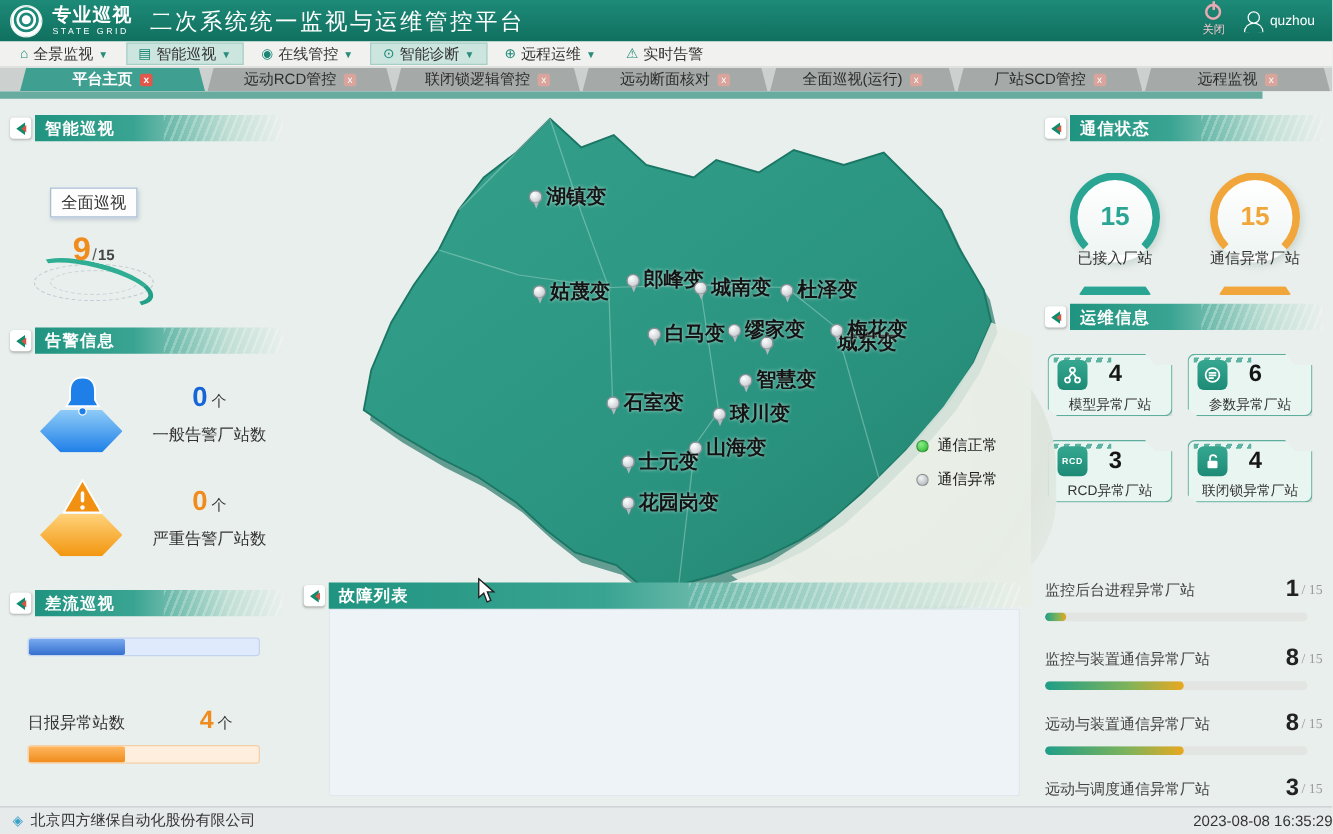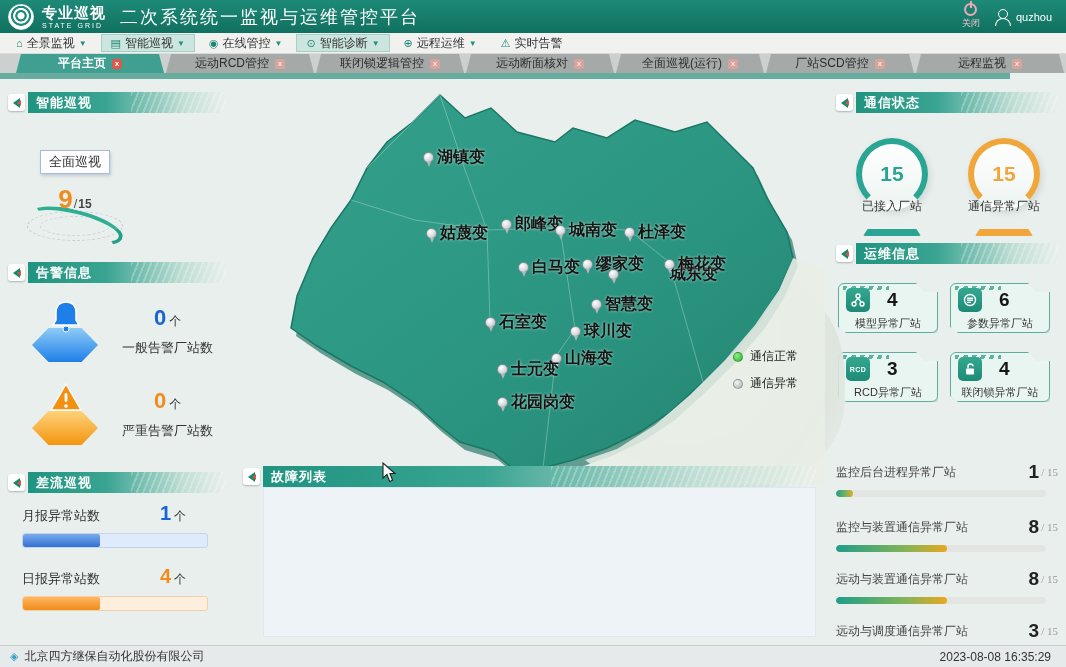--- a/index.html
+++ b/index.html
@@ -147,21 +147,21 @@
   .pr-val { font-size:19px; font-weight:bold; color:#222; margin-left:auto; }
   .pr-den { font-size:11px; color:#999; margin-left:2px;font-family:Liberation Serif, serif; }
   .pr-track { margin-top:7px; width:210px; height:7px; border-radius:4px; background:#e3e5e3; overflow:hidden; }
   .pr-fill { height:100%; border-radius:4px; background:linear-gradient(90deg,#1f9e88,#7fb35a 60%,#e8a820); }
 
   
   .footer { position:absolute; left:0; top:645px; width:1066px; height:22px; background:#e7eaeb; border-top:1px solid #c9cdce;
     display:flex; align-items:center; font-size:12px; color:#333; z-index:30; }
   .footer .co { margin-left:10px; display:flex; align-items:center; gap:6px; }
   .footer .co .ico { color:#3aa0c8; font-size:11px; }
-  .footer .ts { margin-left:auto; margin-right:15px; }
+  .footer .ts { margin-left:auto; margin-right:0; }
 
   
   .cursor { position:absolute; left:382px; top:462px; z-index:50; pointer-events:none; }
 </style>
 </head>
 <body>
 
 <div id="app">
 
   <div class="top-header">
@@ -398,24 +398,20 @@
   </div>
 
   <div class="sec-head" style="left:28px; top:472px; width:198px;">
     <span class="sec-arrow">
         <i class="t1"></i>
         <i class="t2"></i>
       </span>
     <span class="sec-title">差流巡视</span>
   </div>
   <div class="df-row" style="top:502px;">
-    <div class="df-line">
-      <span class="df-label">月报异常站数</span>
-      <span class="df-count blue"><span>1</span><span class="df-unit">个</span></span>
-    </div>
     <div class="df-track">
         <div class="df-fill blue" style="width: 42%;"></div>
       </div>
   </div>
   <div class="df-row" style="top:565px;">
     <div class="df-line">
       <span class="df-label">日报异常站数</span>
       <span class="df-count orange"><span>4</span><span class="df-unit">个</span></span>
     </div>
     <div class="df-track orange">

